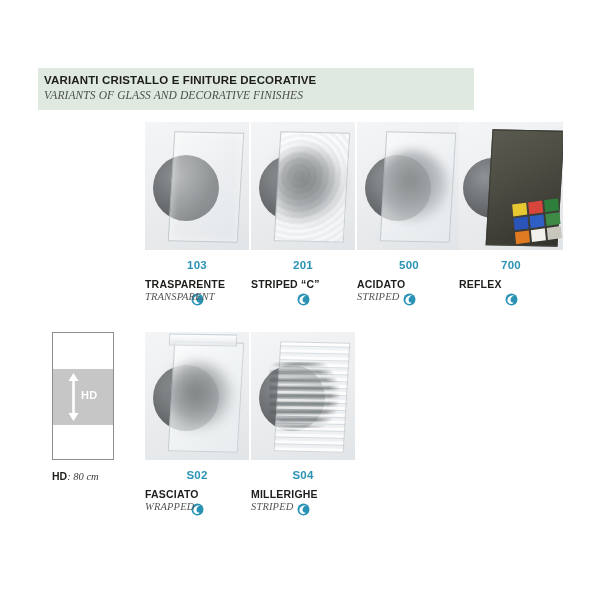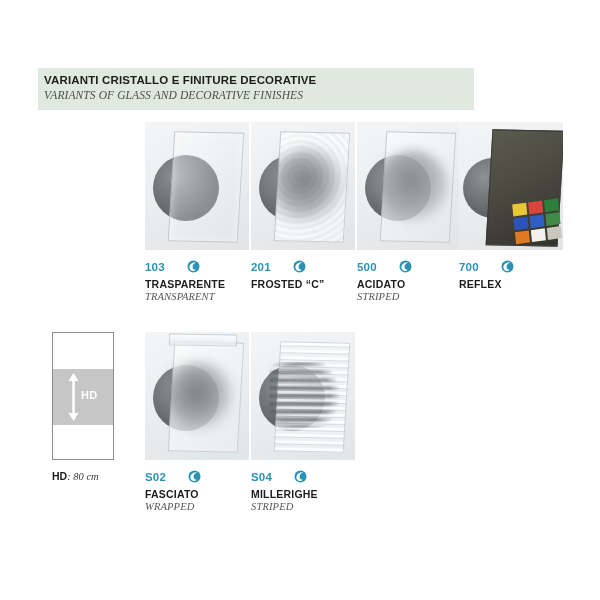--- a/index.html
+++ b/index.html
@@ -191,20 +191,21 @@
     filter: blur(1.1px);
   }
 
   
   .caption { margin-top: 9px; }
   .code-line {
     display: flex;
     align-items: center;
     gap: 22px;
     height: 15px;
+    flex-direction: column;
   }
   .code-num {
     font-size: 11.5px;
     font-weight: bold;
     color: #2a93b5;
     letter-spacing: 0.2px;
   }
   .code-icon { width: 13px; height: 13px; display: block; flex: 0 0 13px; }
   .name-it {
     margin-top: 4px;
@@ -311,21 +312,21 @@
         <div class="blurball"></div>
       </div>
       <div class="caption">
         <div class="code-line">
           <span class="code-num">201</span>
           <svg class="code-icon" viewBox="0 0 26 26">
             <circle cx="13" cy="13" r="12" fill="#2a93b5"></circle>
             <path d="M18.5 4.6 C13.4 6.6 10.2 10.8 11.3 15.4 C11.9 18 14.4 19.7 17.6 19.4 C14.8 22.4 10.2 22.7 7.2 20 C4.0 17.1 3.9 12.0 7.0 8.6 C10.0 5.3 14.6 4.0 18.5 4.6 Z" fill="#ffffff"></path>
           </svg>
         </div>
-        <div class="name-it">FROSTED “C”</div>
+        <div class="name-it">STRIPED “C”</div>
         <div class="name-en"></div>
       </div>
     </div>
 
     <div class="cell" style="left:357px;">
       <div class="thumb">
         <div class="bg"></div>
         <div class="sphere"></div>
         <div class="pane pane-frost"></div>
         <div class="frostball"></div>

